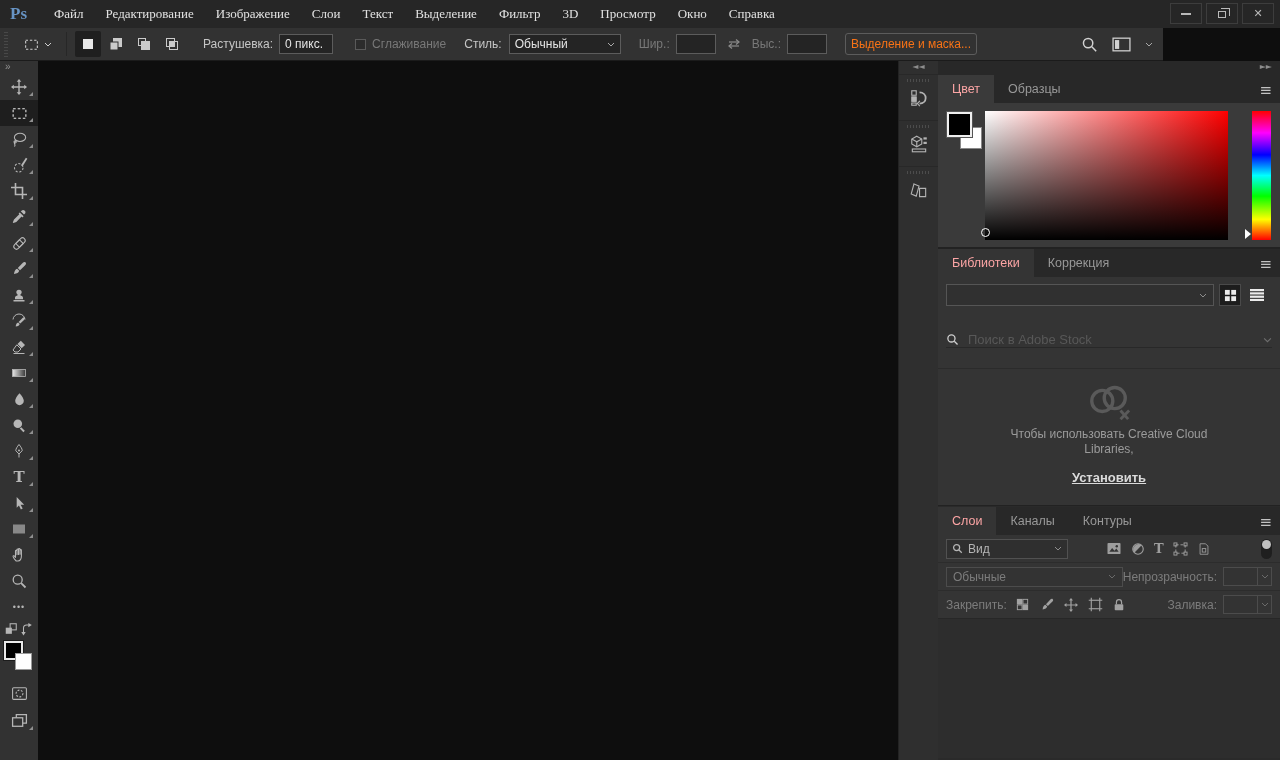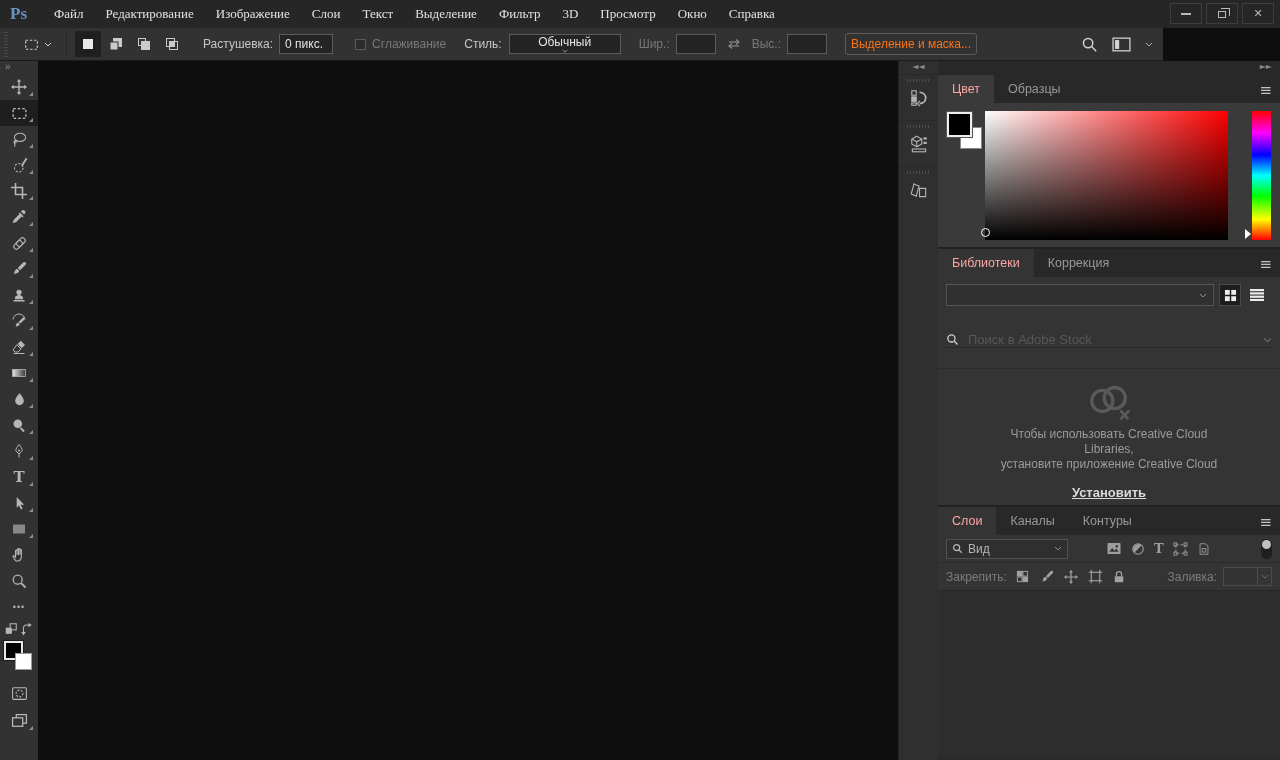--- a/index.html
+++ b/index.html
@@ -34,21 +34,21 @@
     color:#cbcbcb; border-radius:2px; }
   .mode-btn.active { background:#1f1f1f; color:#e8e8e8; }
   .opt-label { font-size:12px; color:#c6c6c6; margin-left:18px; }
   .opt-label.dim { color:#787878; }
   .opt-input { width:54px; height:20px; margin-left:6px; background:#242424; border:1px solid #5c5c5c;
     color:#e4e4e4; font-size:12px; padding:0 5px; font-family:"Liberation Sans",sans-serif; }
   .opt-input.empty { width:40px; }
   .checkbox { width:11px; height:11px; border:1px solid #5a5a5a; background:#2c2c2c; margin-left:22px; }
   .cb-label { font-size:12px; color:#787878; margin-left:6px; }
   .opt-select { display:flex; align-items:center; justify-content:space-between; width:112px; height:20px;
-    margin-left:7px; background:#242424; border:1px solid #5c5c5c; padding:0 5px;flex-direction:column; }
+    margin-left:7px; background:#242424; border:1px solid #5c5c5c; padding:0 5px; }
   .opt-select .sel-text { font-size:12px; color:#e4e4e4; }
   .swap-icon { margin-left:10px; color:#8d8d8d; }
   .mask-btn { margin-left:18px; width:132px; height:22px; border:1px solid #5c5c5c; border-radius:3px;
     display:flex; align-items:center; justify-content:center; font-size:12px; color:#f97316; }
   .opt-right { position:absolute; right:10px; display:flex; align-items:center; gap:14px; color:#d2d2d2; }
 
   
   .toolbar { position:absolute; left:0; top:61px; width:38px; height:699px; background:#323232; z-index:3; }
   .tb-expand { height:13px; color:#909090; font-size:10px; line-height:11px; padding-left:5px; letter-spacing:1px; }
   .tool { position:relative; width:38px; height:26px; display:flex; align-items:center; justify-content:center;
@@ -536,21 +536,20 @@
         <div class="cloud-big">
           <svg width="64" height="46" viewBox="0 0 64 48" fill="none" stroke="currentColor" stroke-width="3.5">
               <circle cx="25" cy="25" r="11"></circle>
               <circle cx="38" cy="22" r="11"></circle>
               <path d="M44 35l8 9" stroke-width="3"></path>
               <path d="M53 35l-9 9" stroke-width="3"></path>
             </svg>
         </div>
         <div class="libs-msg">Чтобы использовать Creative Cloud</div>
         <div class="libs-msg">Libraries,</div>
-        <div class="libs-msg">установите приложение Creative Cloud</div>
         <a class="libs-install">Установить</a>
       </div>
       <div class="libs-bottom">
         <svg width="20" height="15" viewBox="0 0 20 14" fill="none" stroke="currentColor" stroke-width="1.3">
             <path d="M5.5 11.5a4 4 0 01-.8-7.9A5.5 5.5 0 0115.2 5a3.6 3.6 0 011 6.5"></path>
             <path d="M13.5 9.5l4 4m0-4l-4 4"></path>
           </svg>
         <svg width="14" height="15" viewBox="0 0 16 16" fill="none" stroke="currentColor" stroke-width="1.1">
             <path d="M2.5 4h11M6 4V2.5h4V4M4 4l.7 9.5h6.6L12 4M6.5 6.5v4.5M9.5 6.5v4.5"></path>
           </svg>
@@ -596,20 +595,37 @@
             <rect x="11.8" y="10.8" width="3.2" height="3.2"></rect>
           </svg>
         <svg width="14" height="14" viewBox="0 0 16 15" fill="none" stroke="currentColor">
             <path d="M3.5 1.5h6l3 2.5v9.5h-9z"></path>
             <rect x="6" y="7" width="4" height="4"></rect>
           </svg>
       </div>
       <div class="pill-toggle"></div>
     </div>
 
+    <div class="lay-row">
+      <div class="blend-select">
+        <span class="bs-text">Обычные</span>
+        <svg width="8" height="5" viewBox="0 0 8 5">
+            <path d="M1 1l3 3 3-3" fill="none" stroke="#6a6a6a"></path>
+          </svg>
+      </div>
+      <span class="dim-label" style="margin-left:auto">Непрозрачность:</span>
+      <div class="mini-select">
+        <div class="ms-box"></div>
+        <div class="ms-chev">
+          <svg width="8" height="5" viewBox="0 0 8 5">
+              <path d="M1 1l3 3 3-3" fill="none" stroke="#6a6a6a"></path>
+            </svg>
+        </div>
+      </div>
+    </div>
 
     <div class="lay-row">
       <span class="dim-label">Закрепить:</span>
       <div class="lock-icons">
         <svg width="15" height="15" viewBox="0 0 16 16">
             <rect x="2" y="2" width="6" height="6" fill="currentColor"></rect>
             <rect x="8" y="8" width="6" height="6" fill="currentColor"></rect>
             <rect x="8.5" y="2.5" width="5" height="5" fill="none" stroke="currentColor"></rect>
             <rect x="2.5" y="8.5" width="5" height="5" fill="none" stroke="currentColor"></rect>
           </svg>

